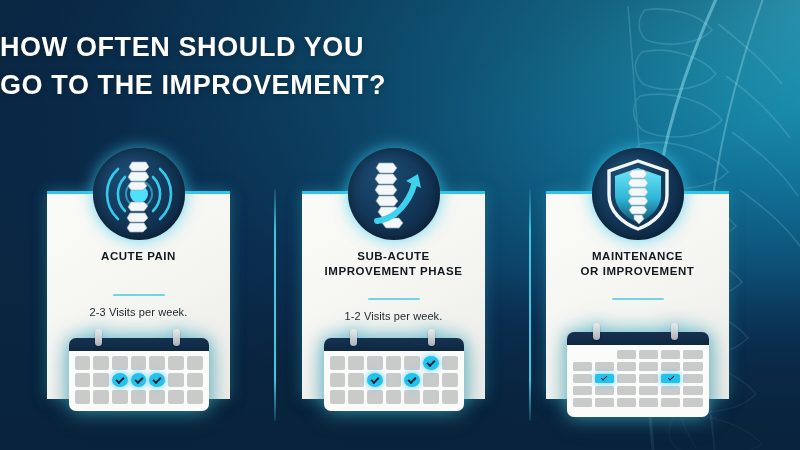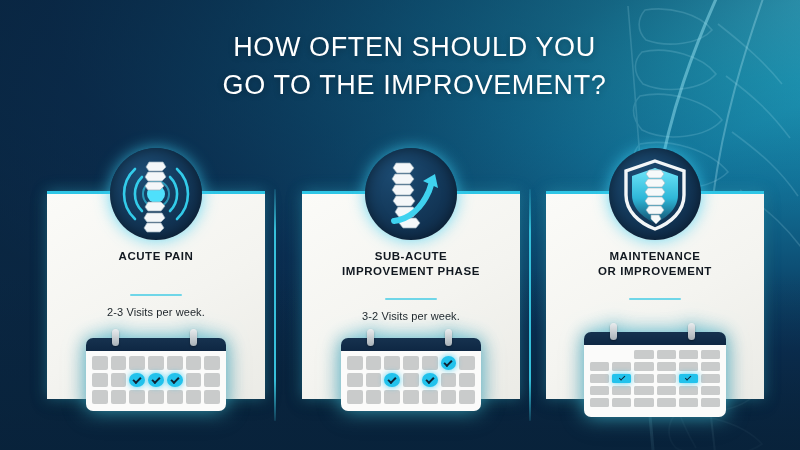--- a/index.html
+++ b/index.html
@@ -23,37 +23,36 @@
   .bg-bottom{
     position:absolute;left:0;right:0;bottom:0;height:180px;
     background:linear-gradient(to top, rgba(8,34,58,.85) 0%, rgba(8,34,58,.35) 55%, rgba(8,34,58,0) 100%);
   }
   .spine-watermark{position:absolute;right:-10px;top:0;width:260px;height:450px;opacity:.30;}
   .swoosh{position:absolute;right:0;top:0;width:230px;height:450px;opacity:.85;}
 
   
   .title{
     position:absolute;left:0;right:0;top:28px;
-    text-align:center;color:#ffffff;
-    font-weight:normal;font-size:27px;letter-spacing:.6px;line-height:1.42;
+    color:#ffffff;
+    font-weight:bold;font-size:27px;letter-spacing:.6px;line-height:1.42;
     text-shadow:0 1px 6px rgba(0,0,0,.28);
-    padding-left:29px;
   }
   .title .l{display:block;}
 
   
   .divider{
     position:absolute;top:189px;width:2px;height:232px;
     background:linear-gradient(to bottom, rgba(58,200,226,.15) 0%, #3ac8e2 18%, #3ac8e2 82%, rgba(58,200,226,.15) 100%);
     border-radius:2px;
   }
 
   
   .card{
-    position:absolute;top:191px;width:218px;height:205px;
+    position:absolute;top:191px;width:183px;height:205px;
     background:linear-gradient(150deg,#fbfbf8 0%,#f4f4f0 55%,#ebebe6 100%);
     border-top:3px solid #2fc6e6;
     box-shadow:0 0 14px rgba(60,200,235,.40), 0 4px 16px rgba(0,0,0,.28);
   }
   .card-icon{
     position:absolute;left:50%;top:-46px;transform:translateX(-50%);
     width:92px;height:92px;border-radius:50%;
     background:radial-gradient(circle at 35% 28%, #1c4b72 0%, #143a5c 45%, #0d2540 100%);
     box-shadow:0 0 16px rgba(60,205,240,.75), inset 0 0 14px rgba(0,0,0,.45);
     display:flex;align-items:center;justify-content:center;
@@ -231,21 +230,21 @@
         </g>
         <path d="M26 70 C42 68 54 56 61 40 L64 31" fill="none" stroke="#3fd2ef" stroke-width="6" stroke-linecap="round"></path>
         <path d="M55 30 L67 23 L70 37 Z" fill="#3fd2ef"></path>
       </svg>
     </div>
     <div class="card-title">
       <div>SUB-ACUTE</div>
       <div>IMPROVEMENT PHASE</div>
     </div>
     <div class="card-rule"></div>
-    <div class="card-sub">3-2 Visits per week.</div>
+    <div class="card-sub">1-2 Visits per week.</div>
     <div class="calendar" style="bottom:-12px">
       <div class="cal-ring a"></div>
       <div class="cal-ring b"></div>
       <div class="cal-top"></div>
       <div class="cal-body">
           <div class="cal-row">
             <div class="cell"></div>
             <div class="cell"></div>
             <div class="cell"></div>
             <div class="cell"></div>

